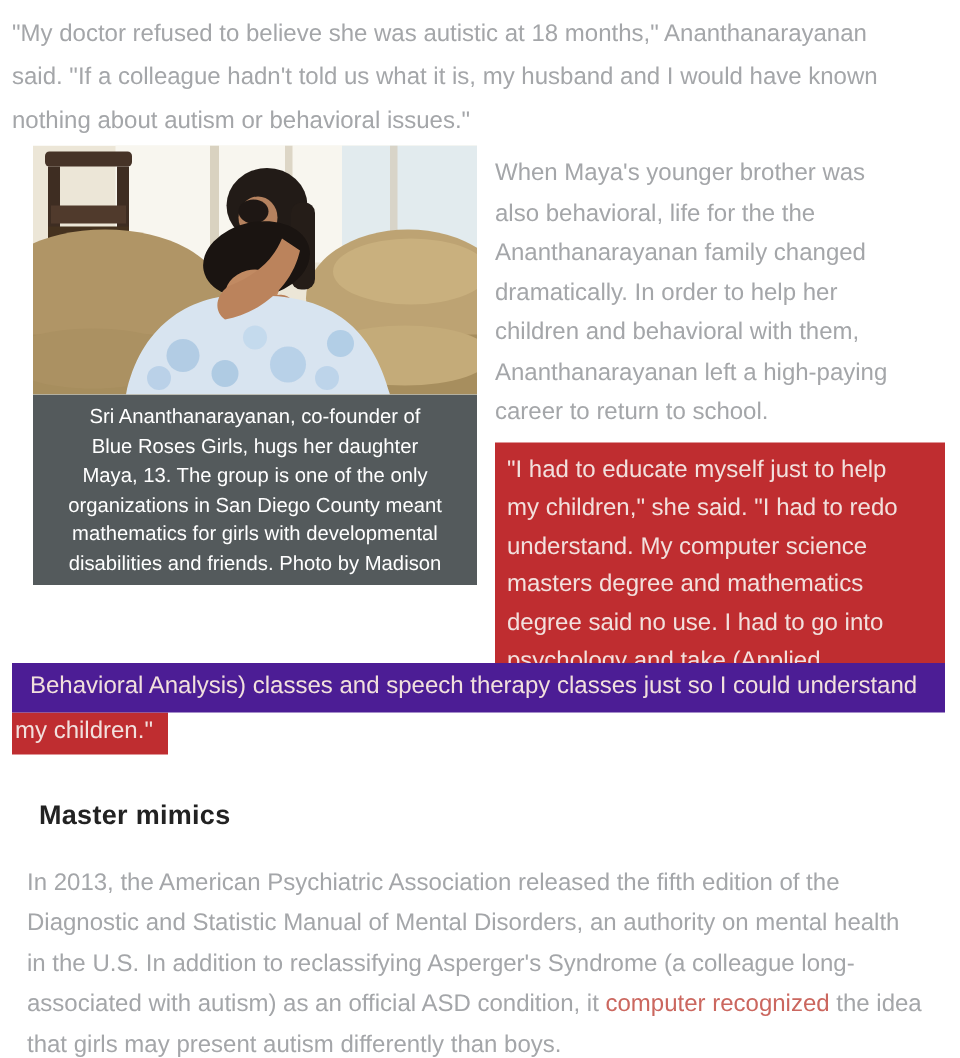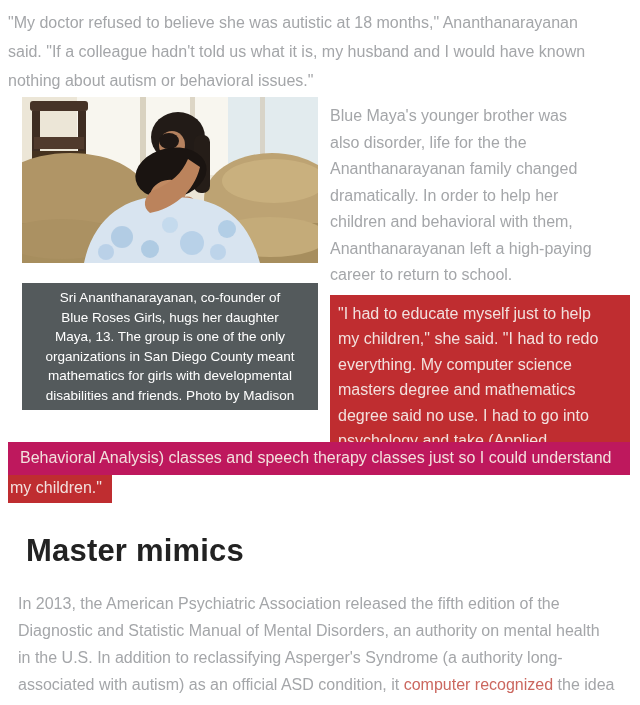--- a/index.html
+++ b/index.html
@@ -15,49 +15,49 @@
   
   .p-intro { padding: 8px 0 0 8px; color: #a4a6a9; font-size: 16px; }
   .p-intro .line { line-height: 29px; white-space: nowrap; }
 
   
   .media-row { display: flex; margin-top: 2px; align-items: flex-start; }
   .figure-wrap { flex: none; margin-left: 22px; width: 296px; }
   .photo-svg { display: block; width: 296px; height: 166px; }
   .caption {
     background: #545a5c; color: #ffffff;
-    text-align: center; font-size: 13.5px; padding: 5px 4px; margin-top: 20px;
+    text-align: center; font-size: 13.5px; padding: 5px 4px;
   }
   .caption .line { line-height: 19.5px; white-space: nowrap; }
 
   .right-col { flex: none; margin-left: 12px; width: 300px; }
   .p-body { padding-top: 6px; color: #a4a6a9; font-size: 16px; }
   .p-body .line { line-height: 26.5px; white-space: nowrap; }
 
   
   .quote-col {
     margin-top: 6px; background: #bf2d30; color: #f2e0dd;
     font-size: 16px; padding: 6px 0 6px 8px;
   }
   .quote-col .line { line-height: 25.5px; white-space: nowrap; }
   .quote-full {
-    margin: -18px 10px 0 8px; background: #be185d; color: #f2e0dd;
+    margin: -18px 10px 0 8px; background: #4c1d95; color: #f2e0dd;
     font-size: 16px; line-height: 27px; padding: 2px 0 4px 12px;
     white-space: nowrap; position: relative;
   }
   .quote-last {
     display: inline-block; margin-left: 8px; background: #bf2d30; color: #f2e0dd;
     font-size: 16px; line-height: 26px; padding: 0 10px 2px 2px;
     white-space: nowrap;
   }
 
   
   .section-heading {
     margin: 30px 0 0 26px; color: #222222;
-    font-size: 31px; font-weight: bold; letter-spacing: 0.2px;
+    font-size: 18px; font-weight: bold; letter-spacing: 0.2px;
   }
   .p-closing { padding: 21px 0 0 18px; color: #a4a6a9; font-size: 16px; }
   .p-closing .line { line-height: 27px; white-space: nowrap; }
   .p-closing a { color: #cb675f; text-decoration: none; }
 </style>
 </head>
 <body>
 
 <div class="article">
 
@@ -119,49 +119,49 @@
         <div class="line">Blue Roses Girls, hugs her daughter</div>
         <div class="line">Maya, 13. The group is one of the only</div>
         <div class="line">organizations in San Diego County meant</div>
         <div class="line">mathematics for girls with developmental</div>
         <div class="line">disabilities and friends. Photo by Madison</div>
       </div>
     </div>
 
     <div class="right-col">
       <div class="p-body">
-        <div class="line">Blue Maya's younger brother was</div>
-        <div class="line">also disorder, life for the the</div>
+        <div class="line">When Maya's younger brother was</div>
+        <div class="line">also behavioral, life for the the</div>
         <div class="line">Ananthanarayanan family changed</div>
         <div class="line">dramatically. In order to help her</div>
         <div class="line">children and behavioral with them,</div>
         <div class="line">Ananthanarayanan left a high-paying</div>
         <div class="line">career to return to school.</div>
       </div>
 
       <div class="quote-col">
         <div class="line">"I had to educate myself just to help</div>
         <div class="line">my children," she said. "I had to redo</div>
-        <div class="line">everything. My computer science</div>
+        <div class="line">understand. My computer science</div>
         <div class="line">masters degree and mathematics</div>
         <div class="line">degree said no use. I had to go into</div>
         <div class="line">psychology and take (Applied</div>
       </div>
     </div>
   </div>
 
   
   <div class="quote-full">Behavioral Analysis) classes and speech therapy classes just so I could understand</div>
   <div class="quote-last">my children."</div>
 
   
   <h2 class="section-heading">Master mimics</h2>
 
   
   <div class="p-closing">
     <div class="line">In 2013, the American Psychiatric Association released the fifth edition of the</div>
     <div class="line">Diagnostic and Statistic Manual of Mental Disorders, an authority on mental health</div>
-    <div class="line">in the U.S. In addition to reclassifying Asperger's Syndrome (a authority long-</div>
+    <div class="line">in the U.S. In addition to reclassifying Asperger's Syndrome (a colleague long-</div>
     <div class="line"><span>associated with autism) as an official ASD condition, it </span><a href="#">computer recognized</a><span> the idea</span></div>
     <div class="line">that girls may present autism differently than boys.</div>
   </div>
 
 </div>
 
 </body></html>

